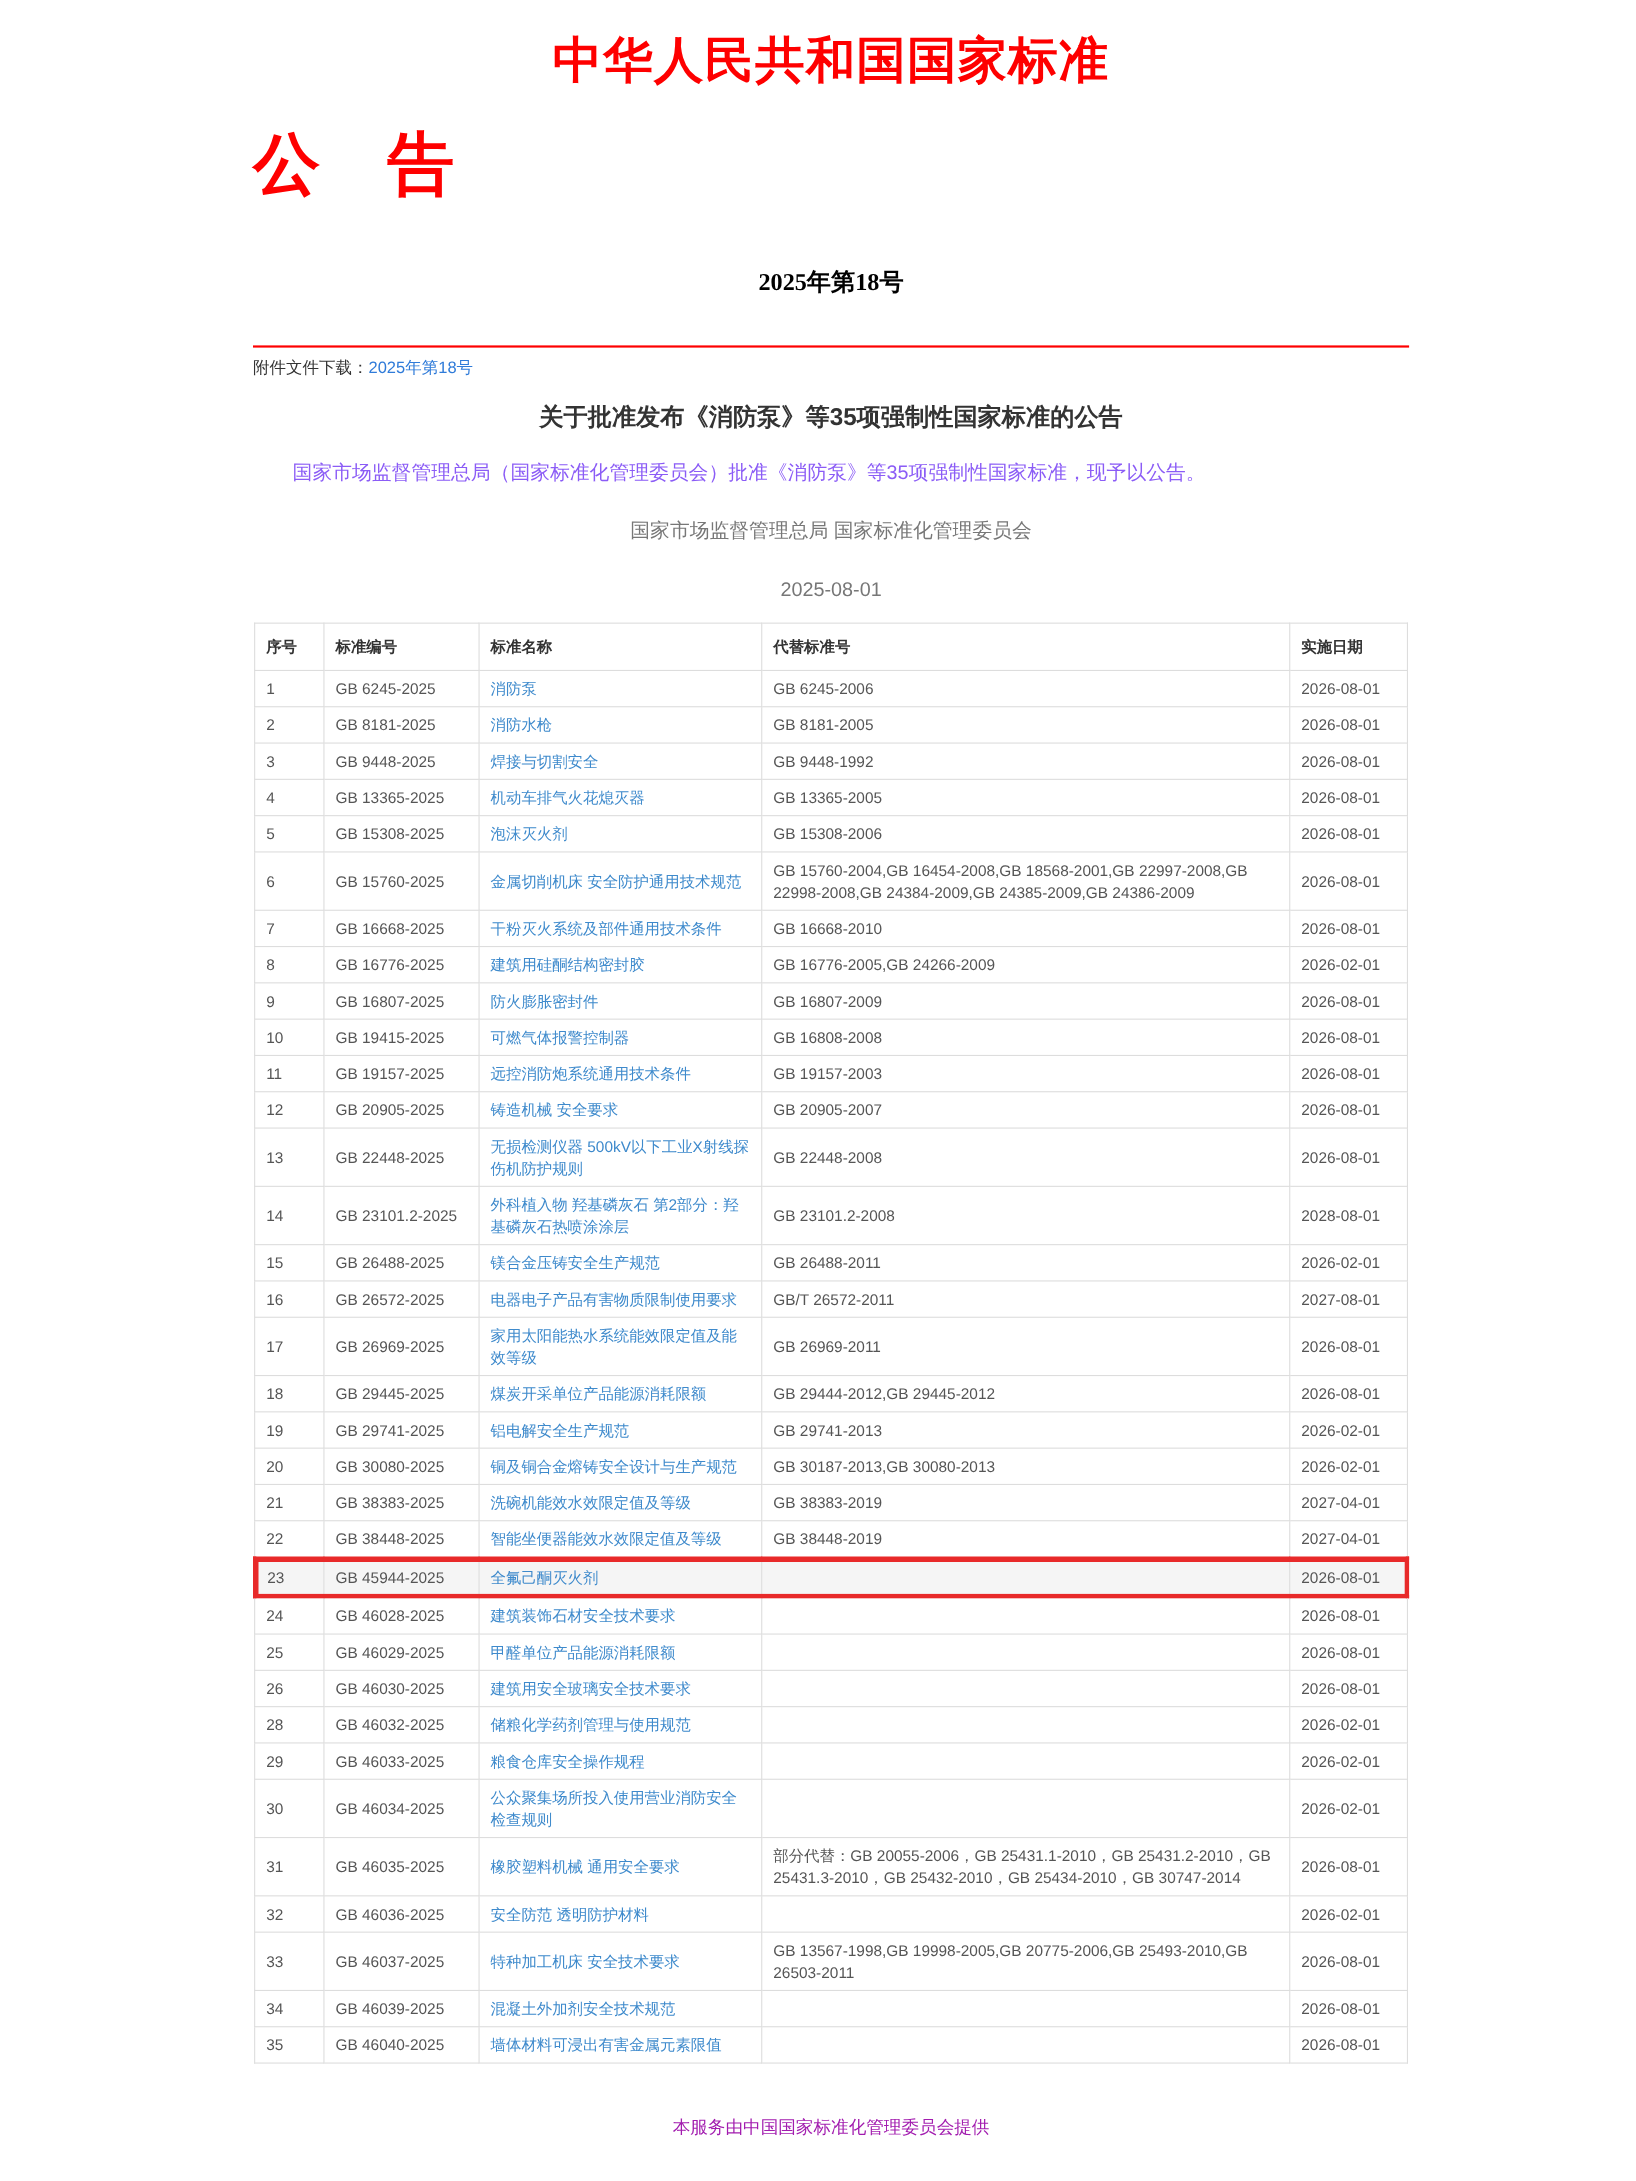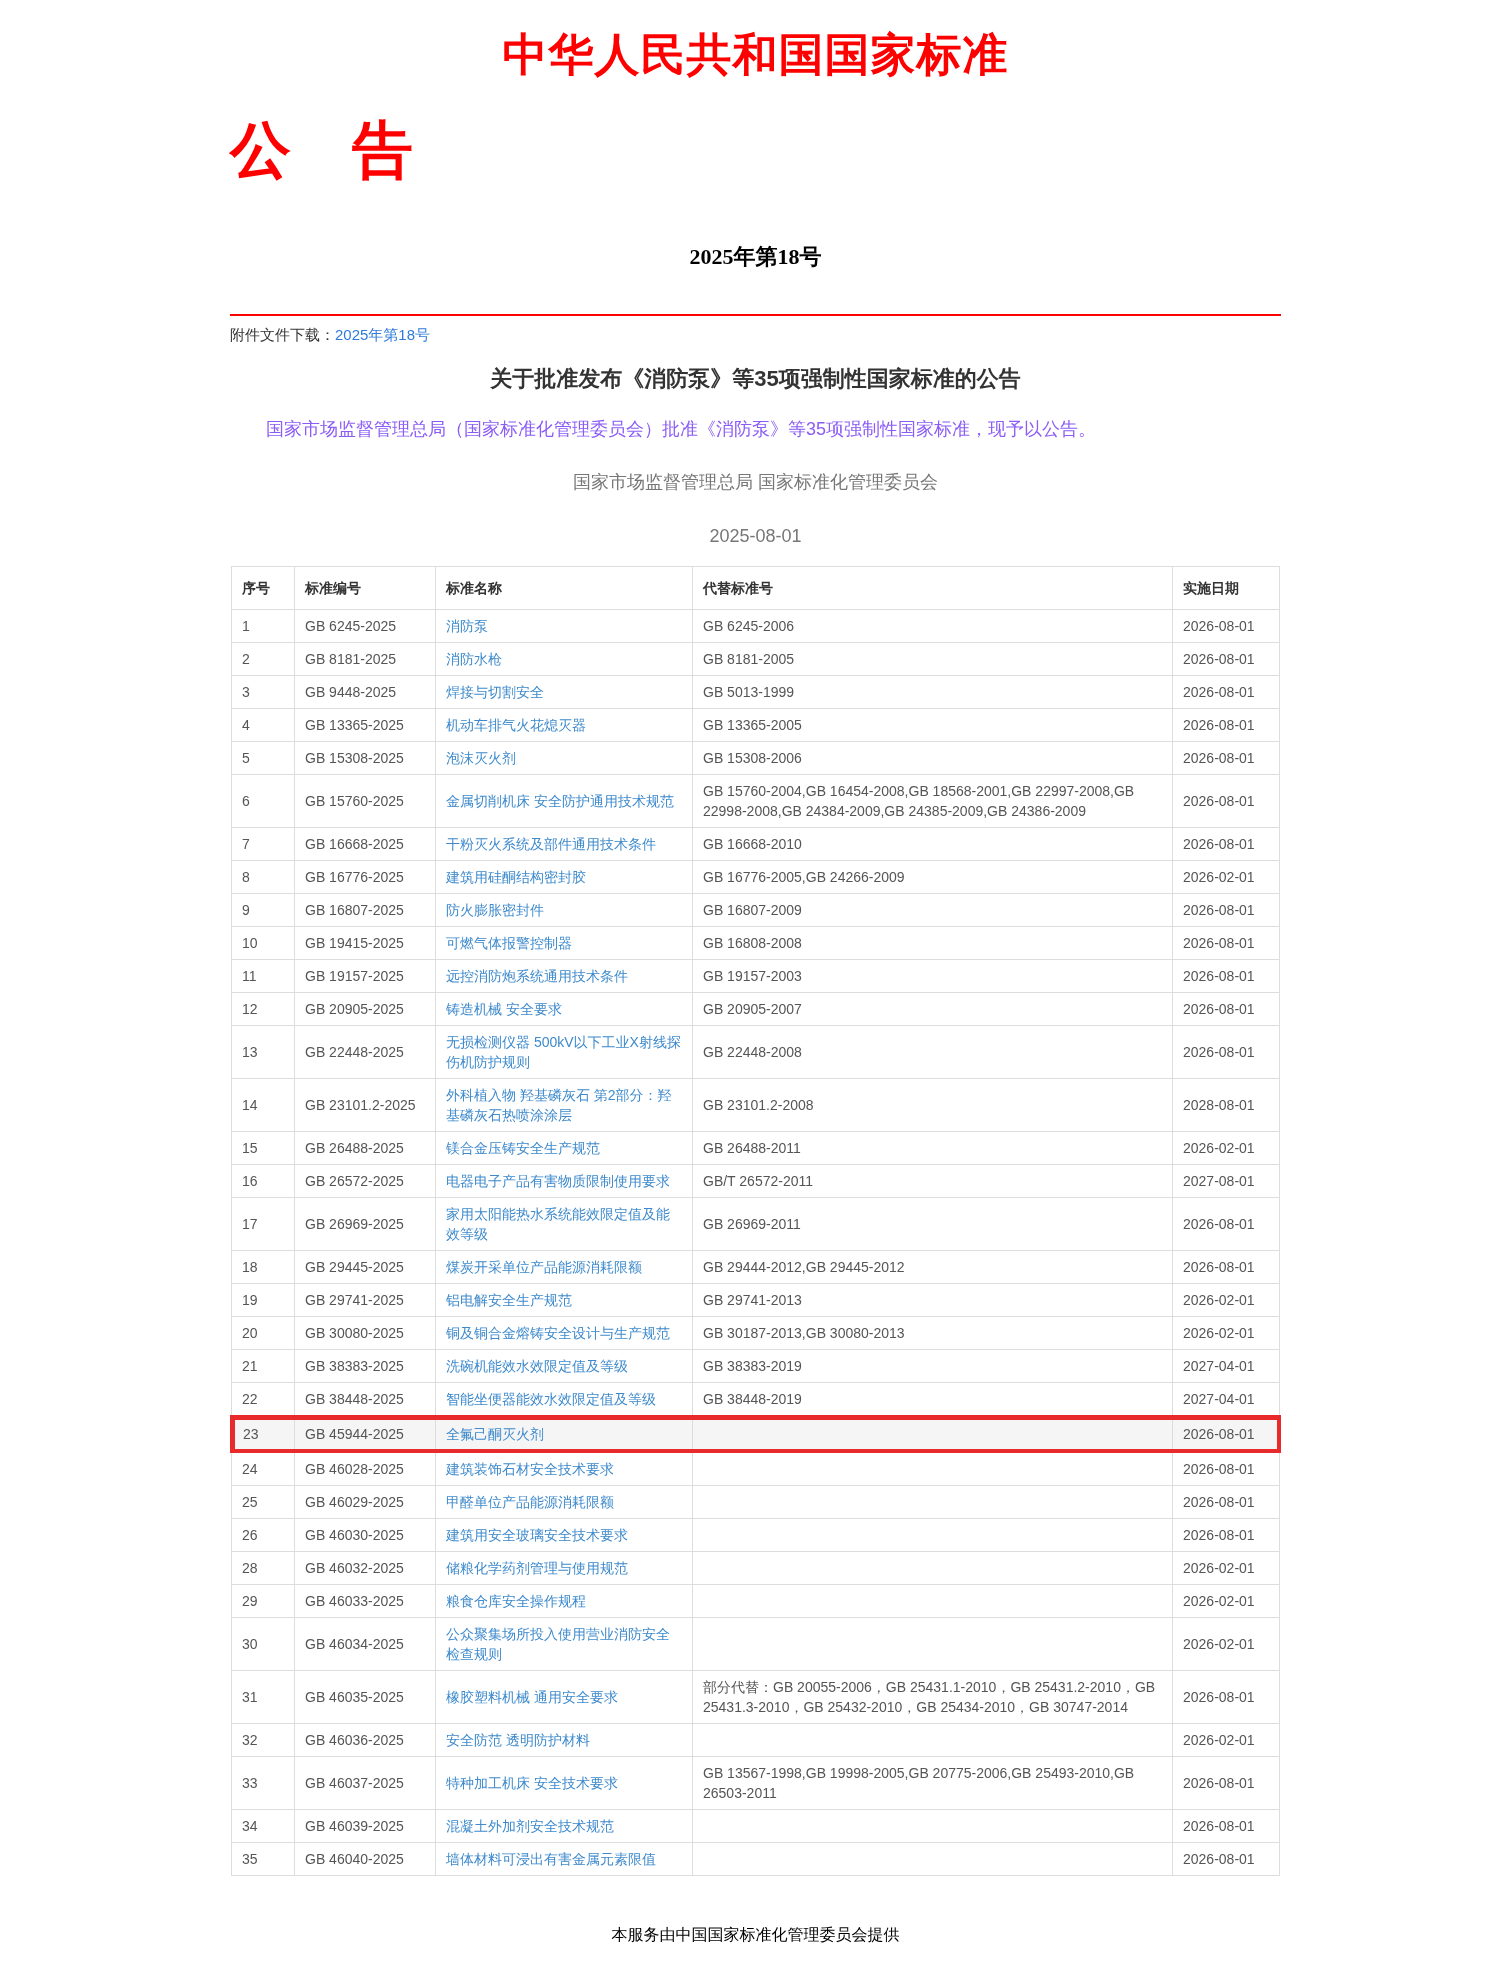--- a/index.html
+++ b/index.html
@@ -53,21 +53,21 @@
   .col-name{width:236px;}
   .col-replaced{width:auto;}
   .col-date{width:86px;white-space:nowrap;}
   a.std-link{color:#3e8acc;text-decoration:none;}
   tr.highlight{
     border:3px solid #e82a2a;
     outline:3px solid #e82a2a;outline-offset:-3px;
     background:#f5f5f5;
   }
   .footer{
-    font-size:16px;color:#000000;text-align:center;margin:48px 0 0 0;line-height:22px;
+    font-size:16px;color:#a21caf;text-align:center;margin:48px 0 0 0;line-height:22px;
   }
 </style>
 </head>
 <body>
 
 <div class="page">
 
   <h1 class="doc-title">中华人民共和国国家标准</h1>
 
   <h1 class="doc-subtitle">公　告</h1>
@@ -110,21 +110,21 @@
           <td class="col-no">2</td>
           <td class="col-code">GB 8181-2025</td>
           <td class="col-name"><a href="#" class="std-link">消防水枪</a></td>
           <td class="col-replaced">GB 8181-2005</td>
           <td class="col-date">2026-08-01</td>
         </tr>
         <tr>
           <td class="col-no">3</td>
           <td class="col-code">GB 9448-2025</td>
           <td class="col-name"><a href="#" class="std-link">焊接与切割安全</a></td>
-          <td class="col-replaced">GB 5013-1999</td>
+          <td class="col-replaced">GB 9448-1992</td>
           <td class="col-date">2026-08-01</td>
         </tr>
         <tr>
           <td class="col-no">4</td>
           <td class="col-code">GB 13365-2025</td>
           <td class="col-name"><a href="#" class="std-link">机动车排气火花熄灭器</a></td>
           <td class="col-replaced">GB 13365-2005</td>
           <td class="col-date">2026-08-01</td>
         </tr>
         <tr>

